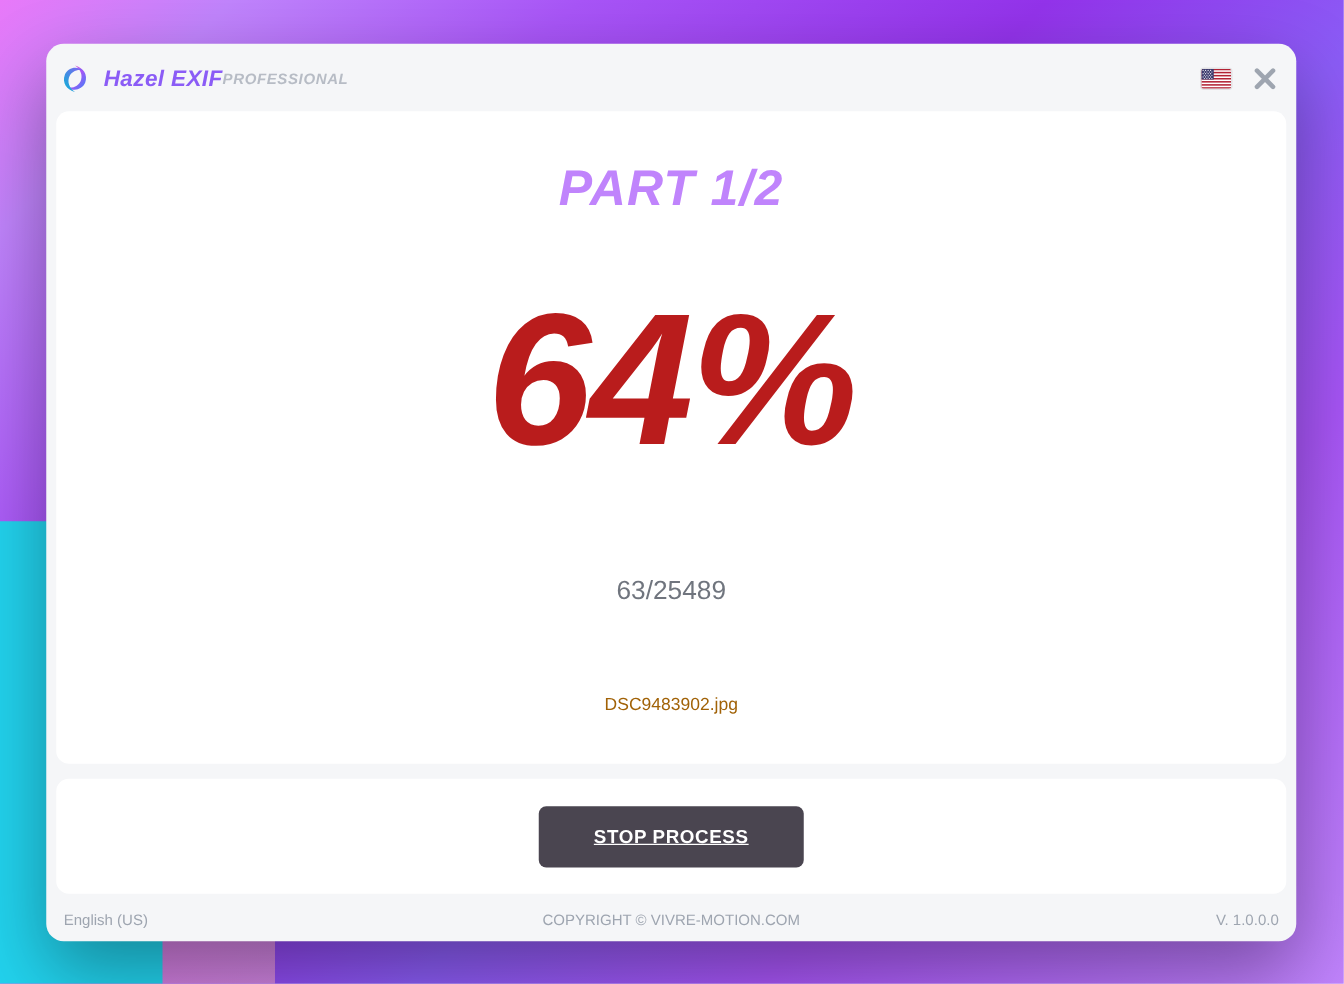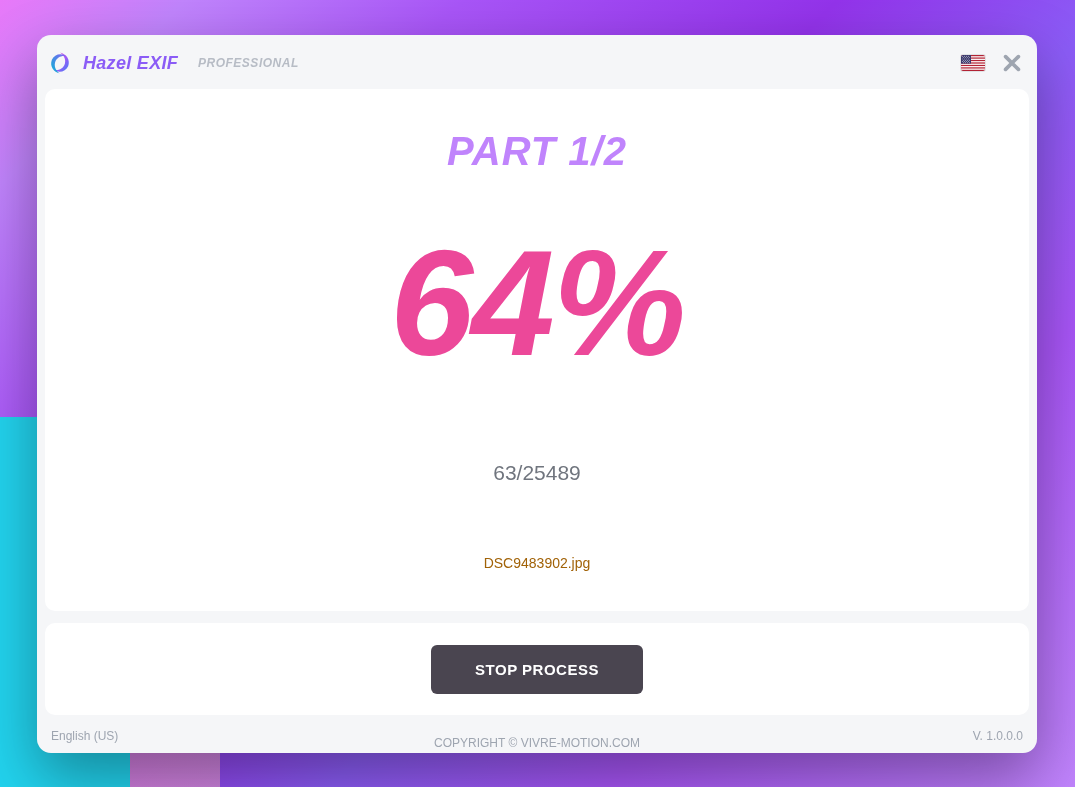--- a/index.html
+++ b/index.html
@@ -18,62 +18,63 @@
 .window {
   position: absolute; left: 37px; top: 35px; width: 1000px; height: 718px;
   background: #f5f6f8; border-radius: 14px;
   box-shadow: 0 25px 60px rgba(0,0,0,0.35);
   display: flex; flex-direction: column; padding: 8px;
 }
 .titlebar { display: flex; align-items: center; height: 40px; padding: 0 4px 0 2px; }
 .logo { width: 26px; height: 26px; margin-right: 10px; position: relative; }
 .logo svg { width: 100%; height: 100%; }
 .app-title { font-size: 18px; font-weight: 600; font-style: italic; color: #8b5cf6; letter-spacing: 0.3px; }
-.app-edition { font-size: 12px; font-weight: 600; font-style: italic; color: #b7bcc5; margin-left: 20px; letter-spacing: 0.5px; }
+.app-edition { font-size: 12px; font-weight: 600; font-style: italic; color: #b7bcc5; margin-left: 0; letter-spacing: 0.5px; }
 .titlebar-spacer { flex: 1; }
 .flag {
   width: 24px; height: 16px; border-radius: 2px; overflow: hidden; margin-right: 14px; cursor: pointer;
   box-shadow: 0 0 0 1px rgba(0,0,0,0.08);
 }
 .flag svg { display: block; width: 100%; height: 100%; }
 .close-btn { width: 26px; height: 26px; cursor: pointer; color: #9ea5b0; display:flex; align-items:center; justify-content:center; }
 .close-btn svg { width: 22px; height: 22px; }
 
 .main-card {
   flex: 1; background: #fff; border-radius: 10px; margin-top: 6px;
   display: flex; flex-direction: column; align-items: center; justify-content: space-between;
   padding: 40px 20px;
 }
 .part-label {
   font-size: 40px; font-weight: 800; font-style: italic; color: #c084fc;
   letter-spacing: 1px; text-align:center;
 }
 .percent {
-  font-size: 150px; font-weight: 900; font-style: italic; color: #ec4899;
+  font-size: 150px; font-weight: 900; font-style: italic; color: #b91c1c;
   line-height: 0.92; letter-spacing: -2px; margin-top: -6px; text-align:center;
   font-stretch: condensed;
 }
 .counter { font-size: 21px; color: #70757e; margin-top: 22px; text-align:center; }
 .filename { font-size: 14px; color: #a16207; margin-top: 4px; text-align:center; }
 
 .action-card {
   background: #fff; border-radius: 10px; margin-top: 12px; height: 92px;
   display: flex; align-items: center; justify-content: center;
 }
 .stop-btn {
   background: #4a4550; color: #fff; border: none; border-radius: 6px;
   padding: 16px 44px; font-size: 15px; font-weight: 700; letter-spacing: 0.5px;
   cursor: pointer;
+  text-decoration: underline;
 }
 
 .footer {
-  display: flex; align-items: center; justify-content: space-between;
+  display: flex; align-items: flex-start; justify-content: space-between;
   padding: 14px 6px 2px; font-size: 12px; color: #9ea5b0; font-weight: 500;
 }
-.footer-center { position:absolute; left:50%; transform:translateX(-50%);margin-top:14px; }
+.footer-center { position:absolute; left:50%; transform:translateX(-50%); }
 .footer { position: relative; }
 </style>
 </head>
 <body>
 
 <div class="bg-pink-overlay"></div>
 <div class="bg-cyan"></div>
 
 <div class="window">
 

